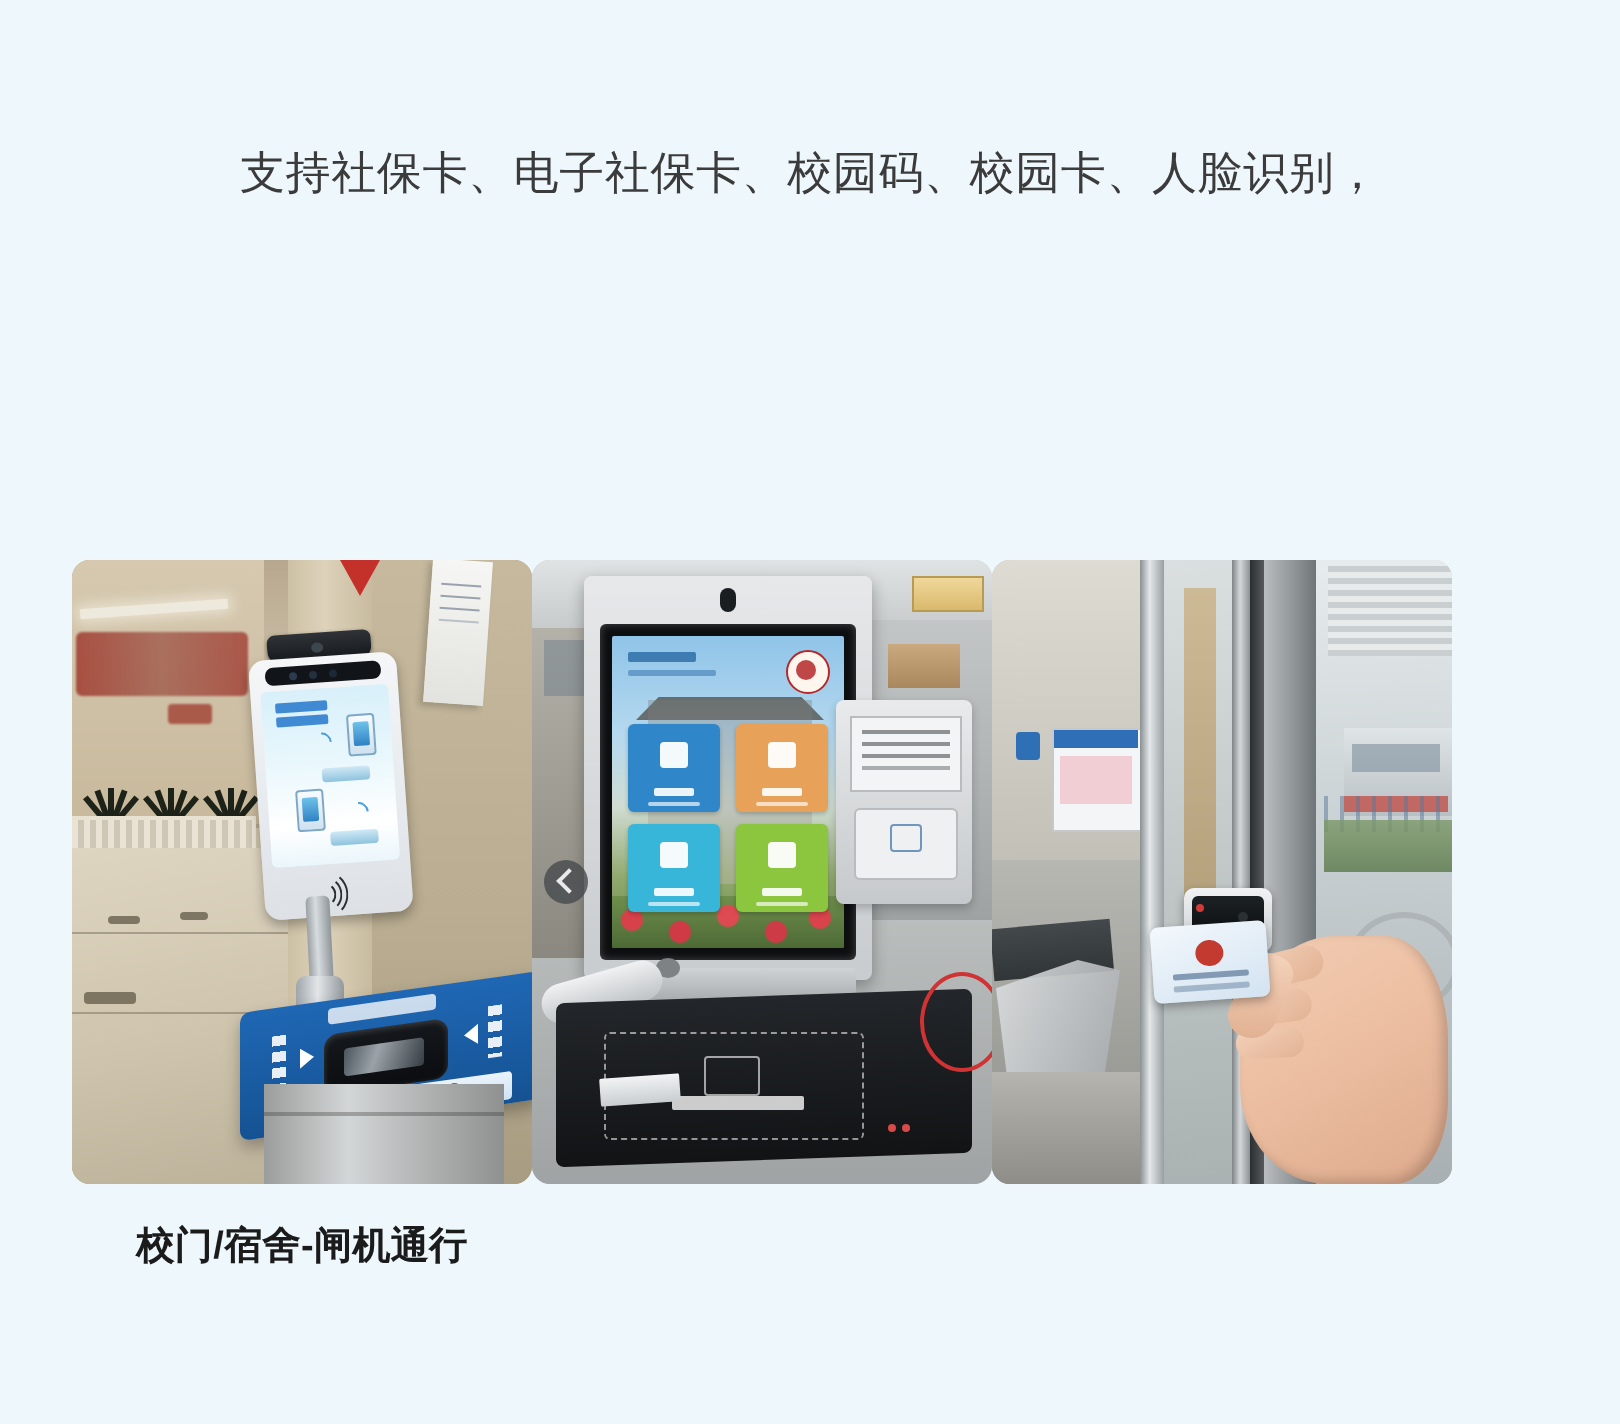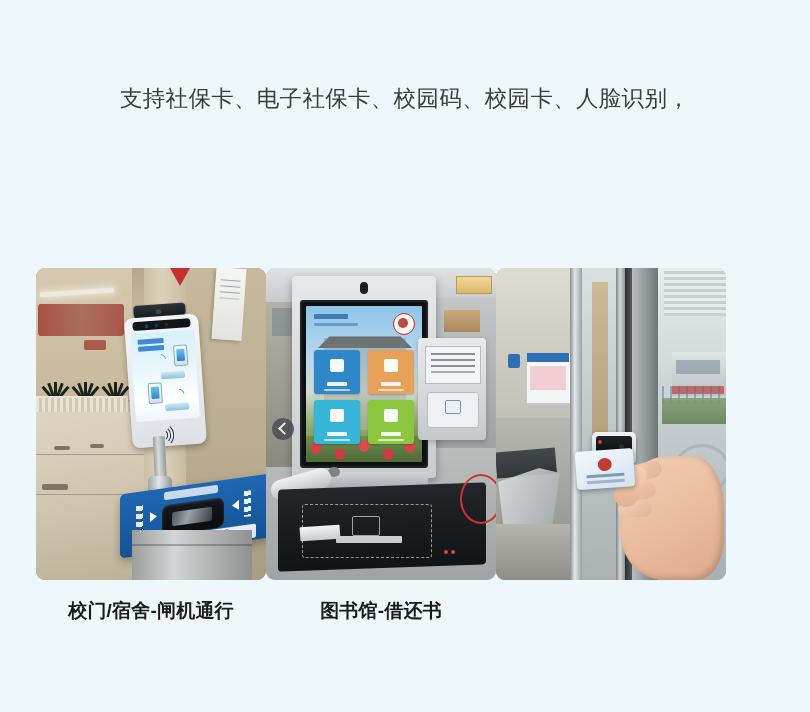--- a/index.html
+++ b/index.html
@@ -27,36 +27,36 @@
   }
   .page-title {
     font-size: 45px;
     font-weight: bold;
     color: #3d7ee8;
     letter-spacing: 2px;
     line-height: 1.1;
     margin: 0;
   }
   .subtitle-block {
-    margin-top: 26px;
+    margin-top: 14px;
     text-align: center;
   }
   .subtitle-line {
     font-size: 22.5px;
     color: #3b3b3b;
     line-height: 34px;
     letter-spacing: 0.3px;
     white-space: nowrap;
   }
 
   
   .gallery {
     position: absolute;
     left: 36px;
-    top: 268px;
+    top: 280px;
     width: 586px;
     display: flex;
     justify-content: space-between;
   }
   .card {
     width: 230px;
   }
   .photo {
     position: relative;
     width: 230px;
@@ -716,21 +716,20 @@
         <div class="p2-roll"></div>
         <div class="p2-backBtn"></div>
         <div class="p2-deskDark"></div>
         <div class="p2-bookArea"></div>
         <div class="p2-bookIcon"></div>
         <div class="p2-bookTxt"></div>
         <div class="p2-whitebook"></div>
         <div class="p2-redcircle"></div>
         <div class="p2-redled"></div>
       </div>
-      <div class="caption">图书馆-借还书</div>
     </div>
 
     <div class="card">
       <div class="photo">
         <div class="p3-bg"></div>
         <div class="p3-inL"></div>
         <div class="p3-inWall"></div>
         <div class="p3-signBlue"></div>
         <div class="p3-signWhite"></div>
         <div class="p3-signHdr"></div>

